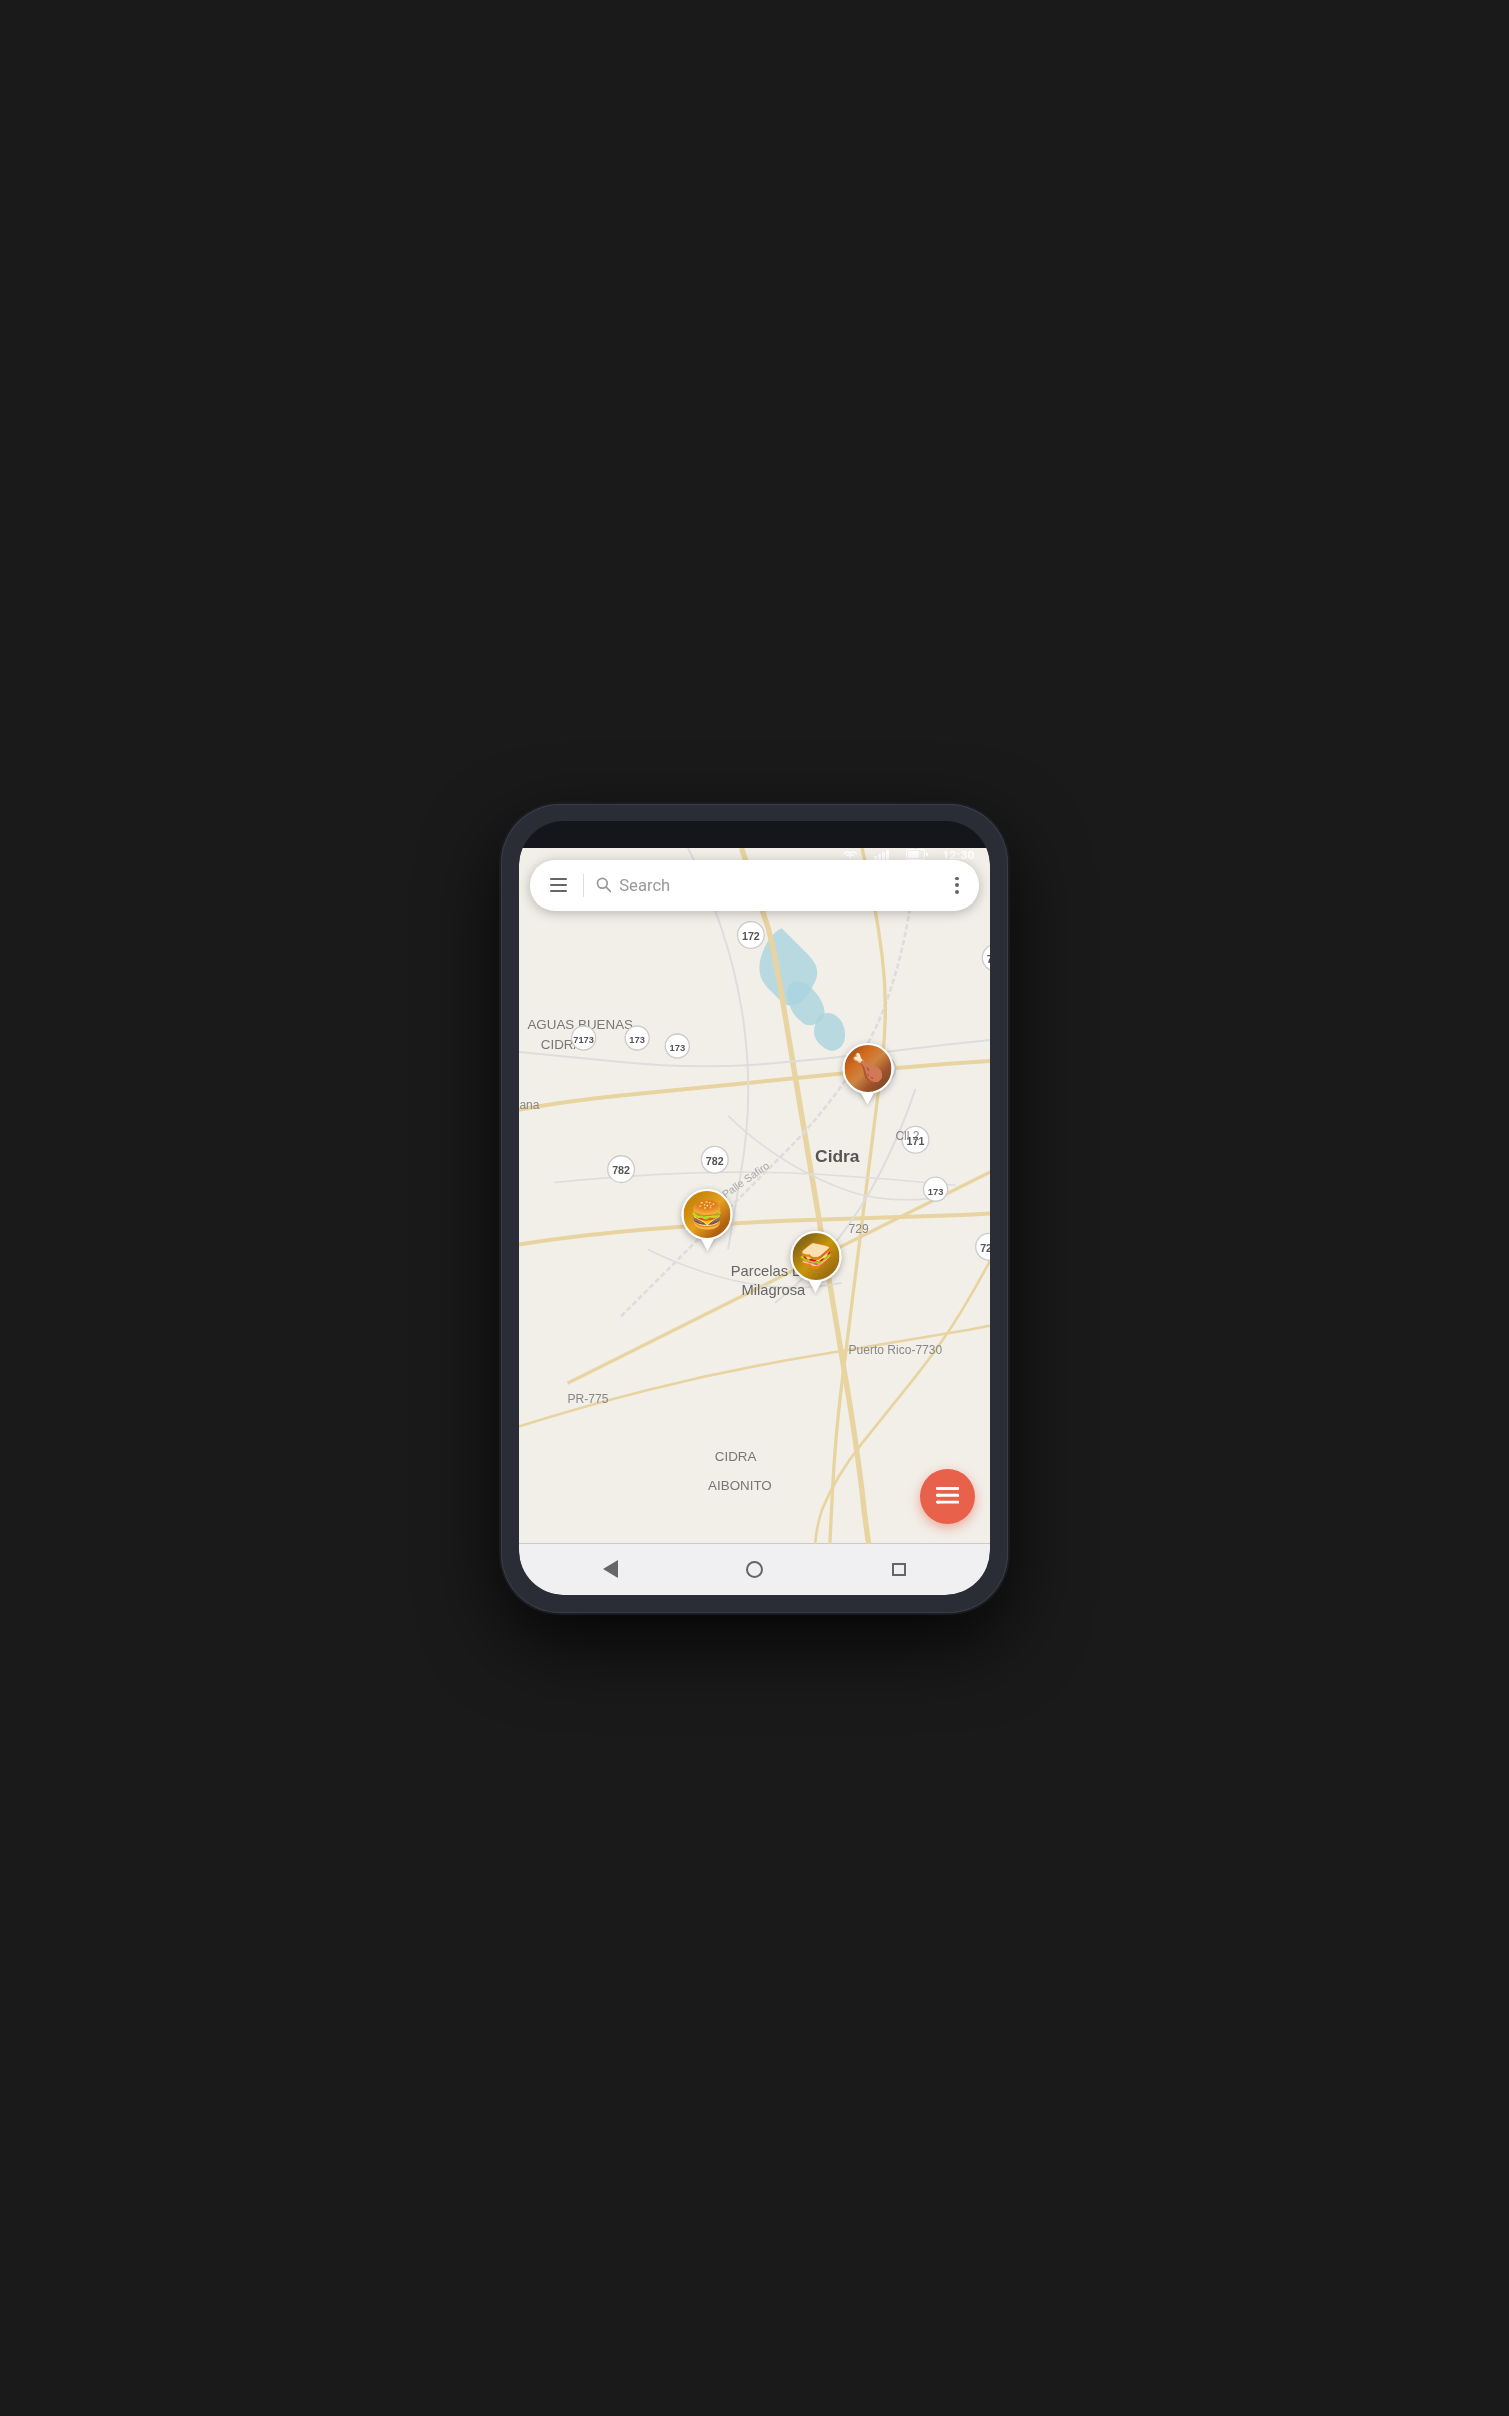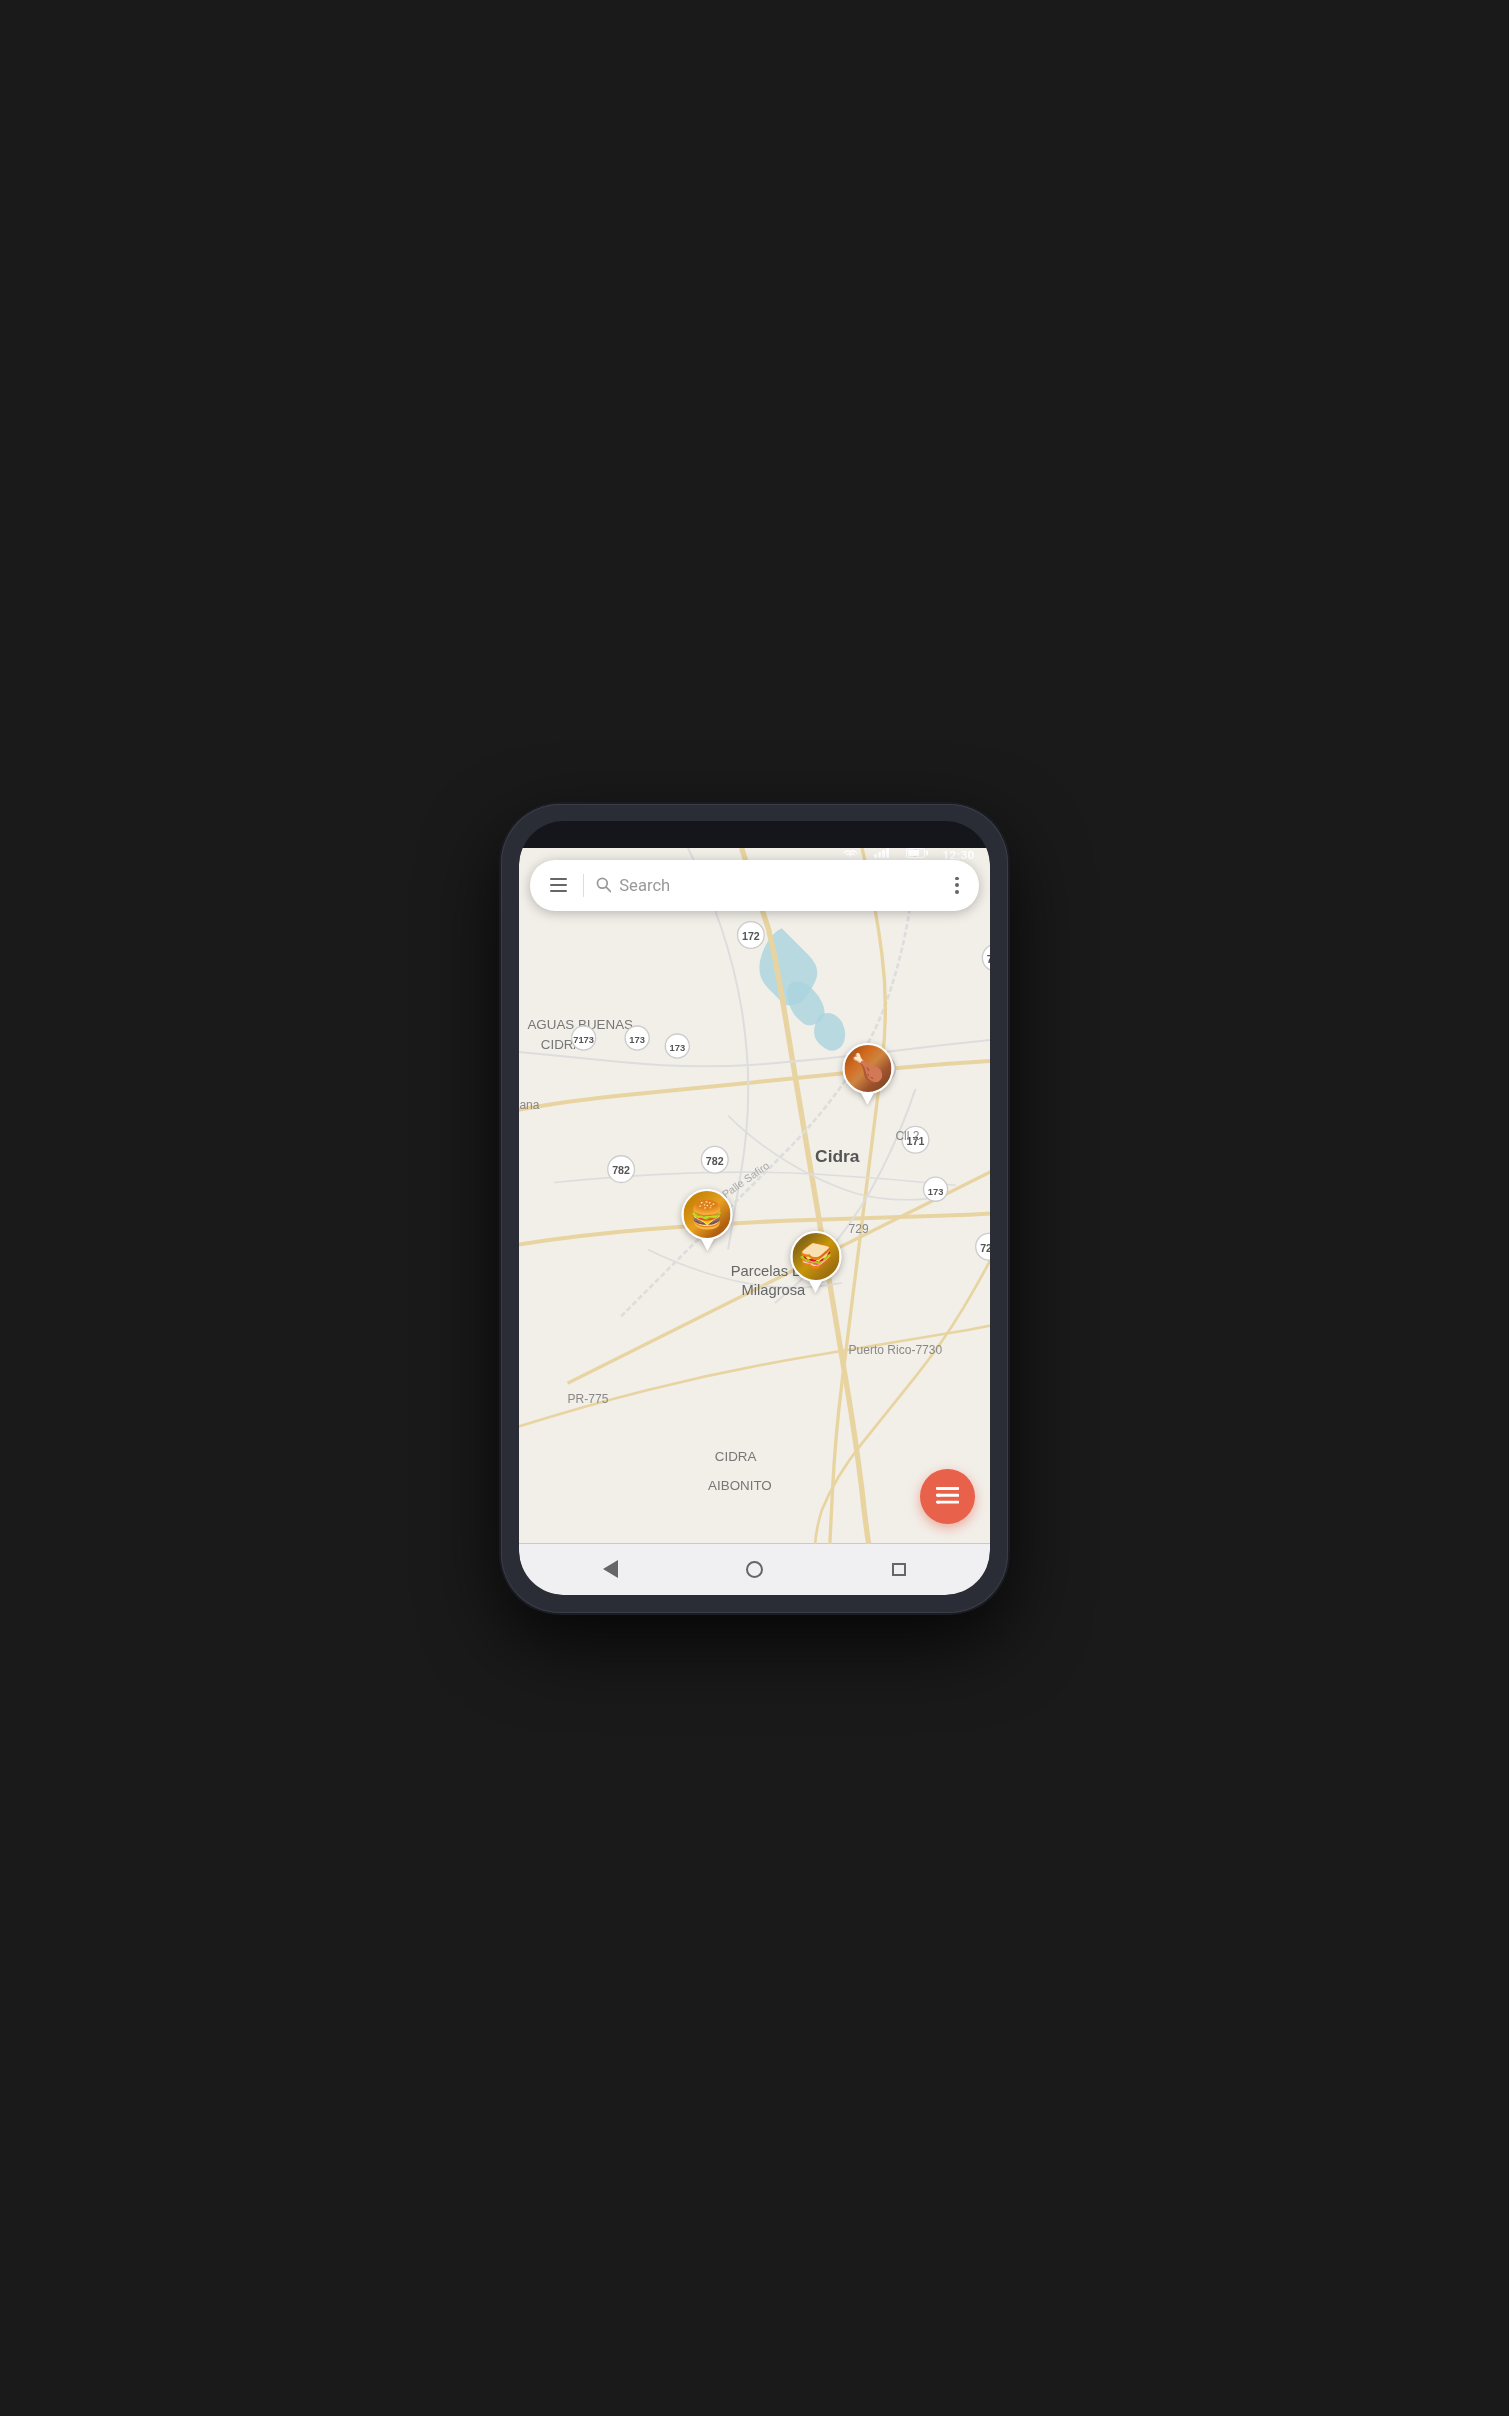--- a/index.html
+++ b/index.html
@@ -58,20 +58,21 @@
       z-index: 10;
     }
     .status-time {
       color: white;
       font-size: 11.7px;
       font-weight: 600;
       letter-spacing: 0.5px;
     }
     .status-icons {
       display: flex;
+      align-items: center;
       gap: 17px;
       margin-top: 40px;
     }
     .signal-icon {
       display: flex;
       align-items: flex-end;
       gap: 1px;
       height: 10.7px;
     }
     .signal-bar {

